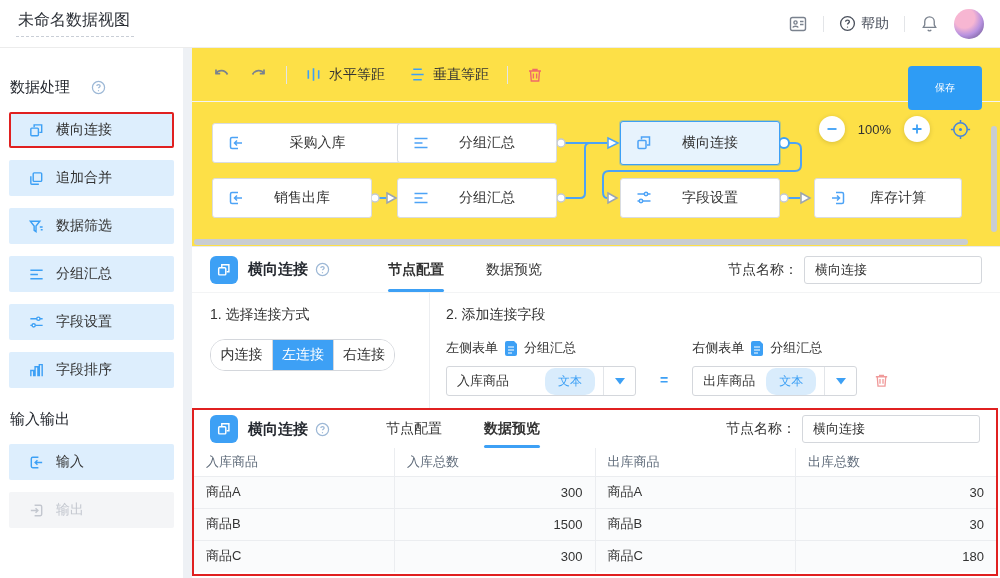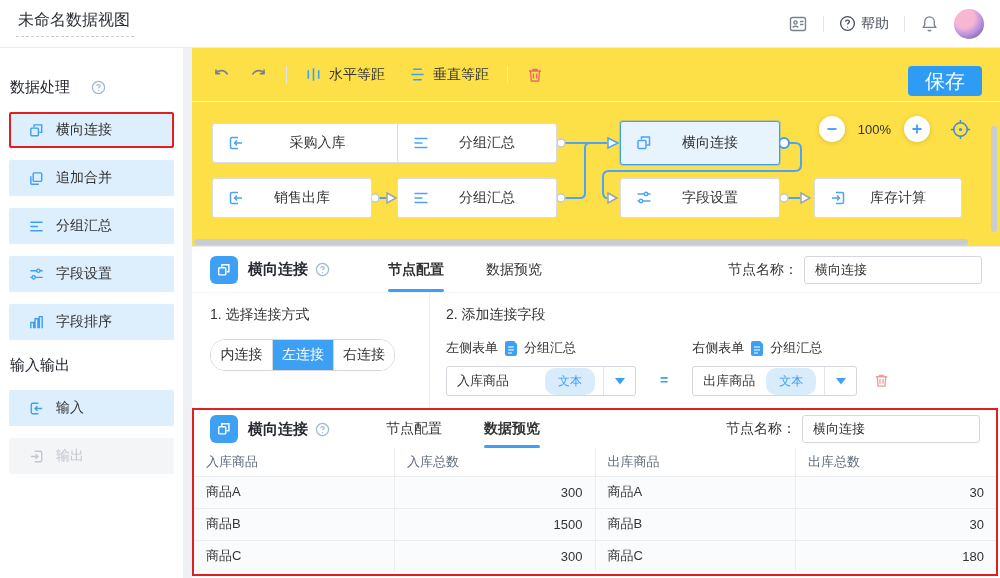--- a/index.html
+++ b/index.html
@@ -19,37 +19,37 @@
 
   
   .sidebar { position:absolute; top:48px; left:0; bottom:0; width:183px; background:#fff; padding-top:30px; }
   .side-title { display:flex; align-items:center; gap:14px; margin:0 0 15px 10px; font-size:15px; color:#23272e; }
   .side-item { margin:0 9px 12px 9px; height:36px; background:#ddeefd; border-radius:2px;
                display:flex; align-items:center; gap:11px; padding-left:19px; font-size:14px; color:#333; cursor:pointer; }
   .side-item .ic { color:#3da0f5; display:flex; }
   .side-item.highlight { border:2px solid #e02020; padding-left:17px; }
   .side-item.disabled { background:#f4f5f7; color:#c3c7cf; cursor:default; }
   .side-item.disabled .ic { color:#c3c7cf; }
-  .side-title.second { margin-top:16px; }
+  .side-title.second { margin-top:22px; }
 
   
   .main { position:absolute; top:48px; left:192px; right:0; bottom:0; background:#fff; }
 
   
   .canvas { position:absolute; top:0; left:0; right:0; height:198px; background:#fde047; }
   .toolbar { height:54px; display:flex; align-items:center; padding:0 20px; border-bottom:1px solid #f3f4f5; }
   .tb-ic { color:#7a828e; display:flex; cursor:pointer; }
   .tb-ic + .tb-ic { margin-left:16px; }
   .tb-sep { width:1px; height:18px; background:#e3e5e8; margin:0 18px; }
   .tb-btn { display:flex; align-items:center; gap:7px; font-size:14px; color:#333; cursor:pointer; }
   .tb-btn + .tb-btn { margin-left:24px; }
   .tb-btn .ic { color:#3da0f5; display:flex; }
   .tb-trash { color:#ef6a6a; display:flex; cursor:pointer; }
-  .save-btn { position:absolute; top:18px; right:18px; width:74px; height:30px; background:#2e9cf5; color:#fff;
-              border:none; border-radius:4px; font-size:20px; cursor:pointer; font-family:inherit; }
+  .save-btn { position:absolute; top:18px; right:18px; width:74px; height:44px; background:#2e9cf5; color:#fff;
+              border:none; border-radius:4px; font-size:10px; cursor:pointer; font-family:inherit; }
 
   .node { position:absolute; height:40px; background:#fff; border:1px solid #d9dce1; border-radius:3px;
           display:flex; align-items:center; padding:0 12px 0 14px; cursor:pointer; }
   .node .ic { color:#4da3f6; display:flex; }
   .node .lbl { flex:1; text-align:center; font-size:14px; color:#333; }
   .node.selected { background:#e7f3fd; border:1px solid #3da0f5; box-shadow:0 0 0 1px rgba(61,160,245,.35); }
   .flow-svg { position:absolute; top:0; left:0; pointer-events:none; }
 
   .zoom-ctl { position:absolute; top:68px; right:28px; display:flex; align-items:center; gap:13px; }
   .zoom-btn { width:26px; height:26px; border-radius:50%; background:#fff; box-shadow:0 1px 5px rgba(0,0,0,.15);
@@ -177,20 +177,29 @@
     <div class="side-item">
       <span class="ic">
         <svg width="17" height="17" viewBox="0 0 18 18" fill="none" stroke="currentColor" stroke-width="1.5">
           <rect x="5.5" y="3" width="9" height="9" rx="1"></rect>
             <path d="M3 6.5v7.5a1 1 0 0 0 1 1h7.5"></path>
         </svg>
       </span>
       <span>追加合并</span>
     </div>
 
+    <div class="side-item">
+      <span class="ic">
+        <svg width="17" height="17" viewBox="0 0 18 18" fill="none" stroke="currentColor" stroke-width="1.5">
+          <path d="M2.5 3.5h10l-4 5v6l-2-1.4V8.5z"></path>
+            <path d="M12.5 9.5h3M13.5 12.5h2"></path>
+        </svg>
+      </span>
+      <span>数据筛选</span>
+    </div>
 
     <div class="side-item">
       <span class="ic">
         <svg width="17" height="17" viewBox="0 0 18 18" fill="none" stroke="currentColor" stroke-width="1.7">
           <path d="M2.5 4.5h13M2.5 9h8M2.5 13.5h13"></path>
         </svg>
       </span>
       <span>分组汇总</span>
     </div>
 

